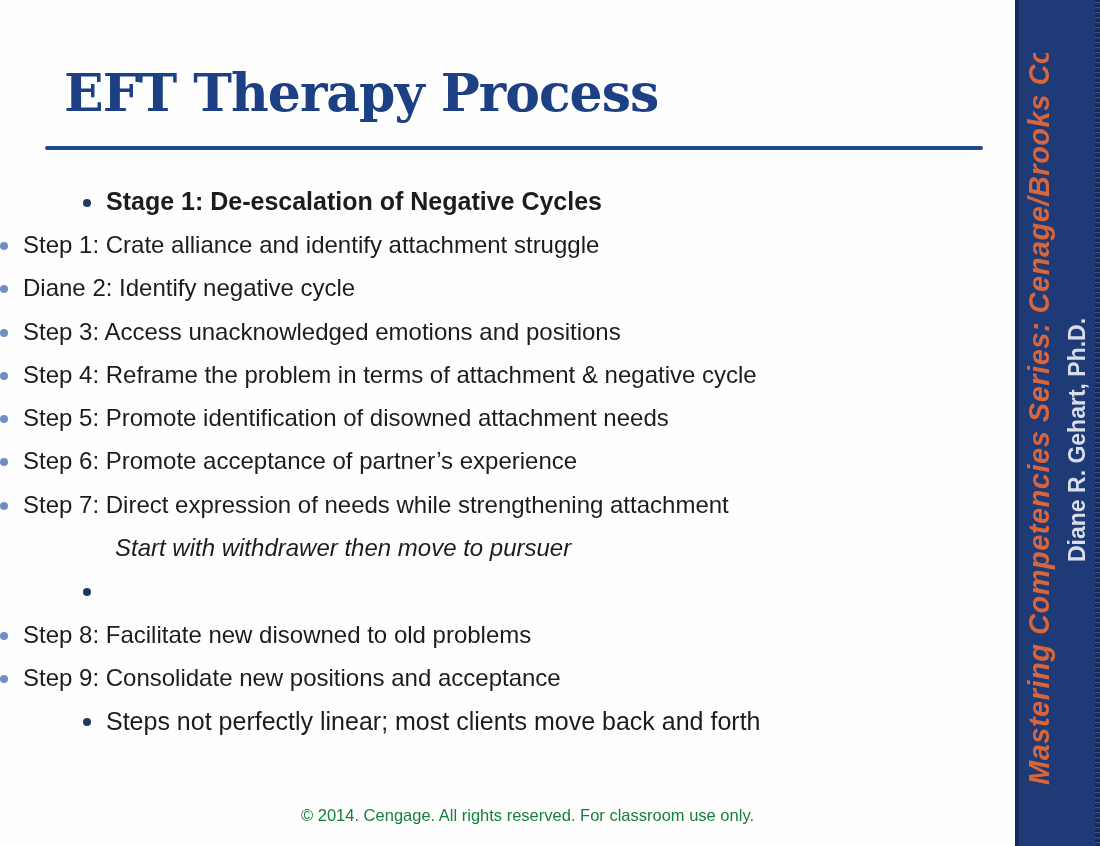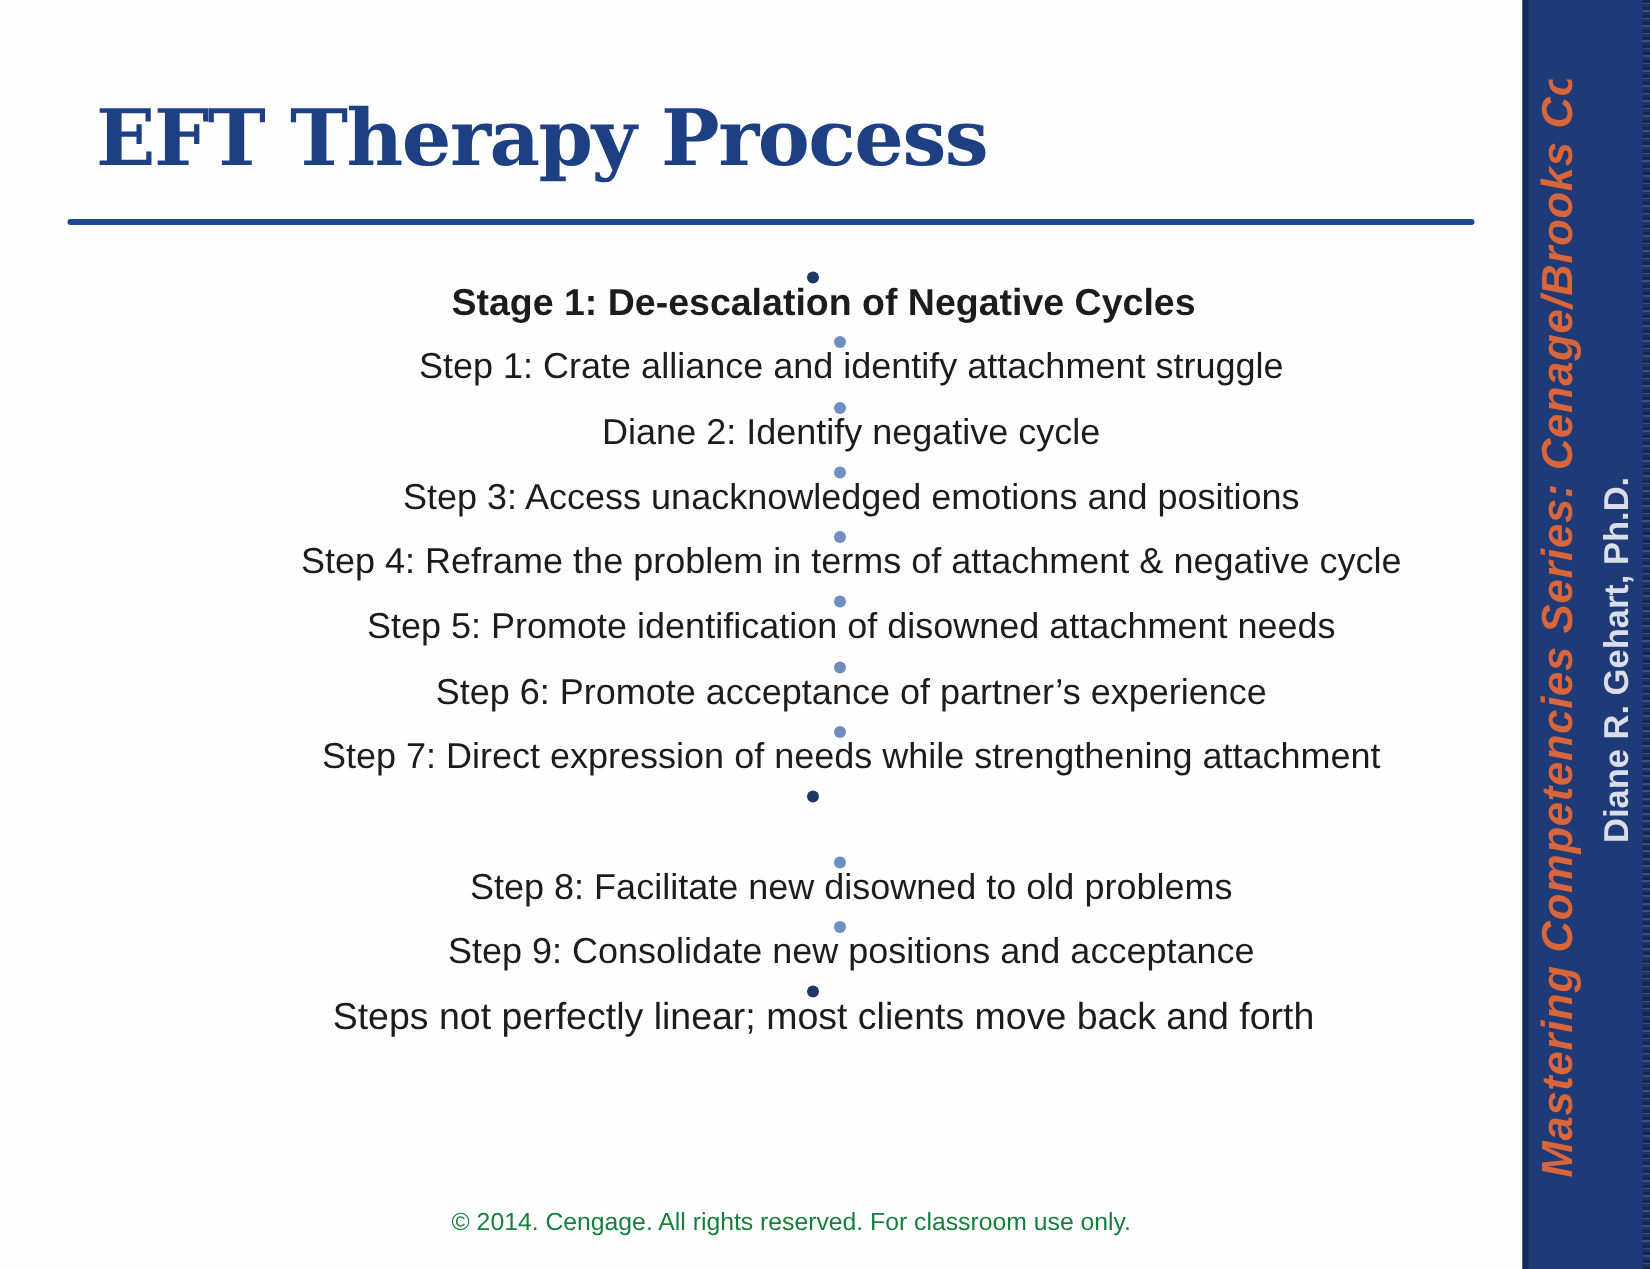--- a/index.html
+++ b/index.html
@@ -40,24 +40,23 @@
     border-radius:2px;
   }
   .bullet-list{
     position:absolute;left:0;top:180px;width:1015px;
   }
   .row{
     height:43.3px;
     display:flex;align-items:center;
     white-space:nowrap;
     font-size:24px;
-    flex-direction:column;
   }
   .row.lvl1{padding-left:83px;font-size:25px;}
-  .row.lvl2{padding-left:120px;}
+  .row.lvl2{}
   .row.lvl0{padding-left:115px;}
   .row.bold .txt{font-weight:700;}
   .row.italic .txt{font-style:italic;}
   .dot{
     flex:0 0 auto;border-radius:50%;
     transform:translateY(1px);
   }
   .lvl1 .dot{width:8px;height:8px;background:var(--bullet-l1-color);margin-right:15px;}
   .lvl2 .dot{width:8px;height:8px;background:var(--bullet-l2-color);margin-right:15px;}
   .slide-footer{
@@ -138,20 +137,23 @@
         <span class="txt">Step 5: Promote identification of disowned attachment needs</span>
       </div>
       <div class="row lvl2">
         <span class="dot"></span>
         <span class="txt">Step 6: Promote acceptance of partner’s experience</span>
       </div>
       <div class="row lvl2">
         <span class="dot"></span>
         <span class="txt">Step 7: Direct expression of needs while strengthening attachment</span>
       </div>
+      <div class="row lvl0 italic">
+        <span class="txt">Start with withdrawer then move to pursuer</span>
+      </div>
       <div class="row lvl1 bold">
         <span class="dot"></span>
       </div>
       <div class="row lvl2">
         <span class="dot"></span>
         <span class="txt">Step 8: Facilitate new disowned to old problems</span>
       </div>
       <div class="row lvl2">
         <span class="dot"></span>
         <span class="txt">Step 9: Consolidate new positions and acceptance</span>

